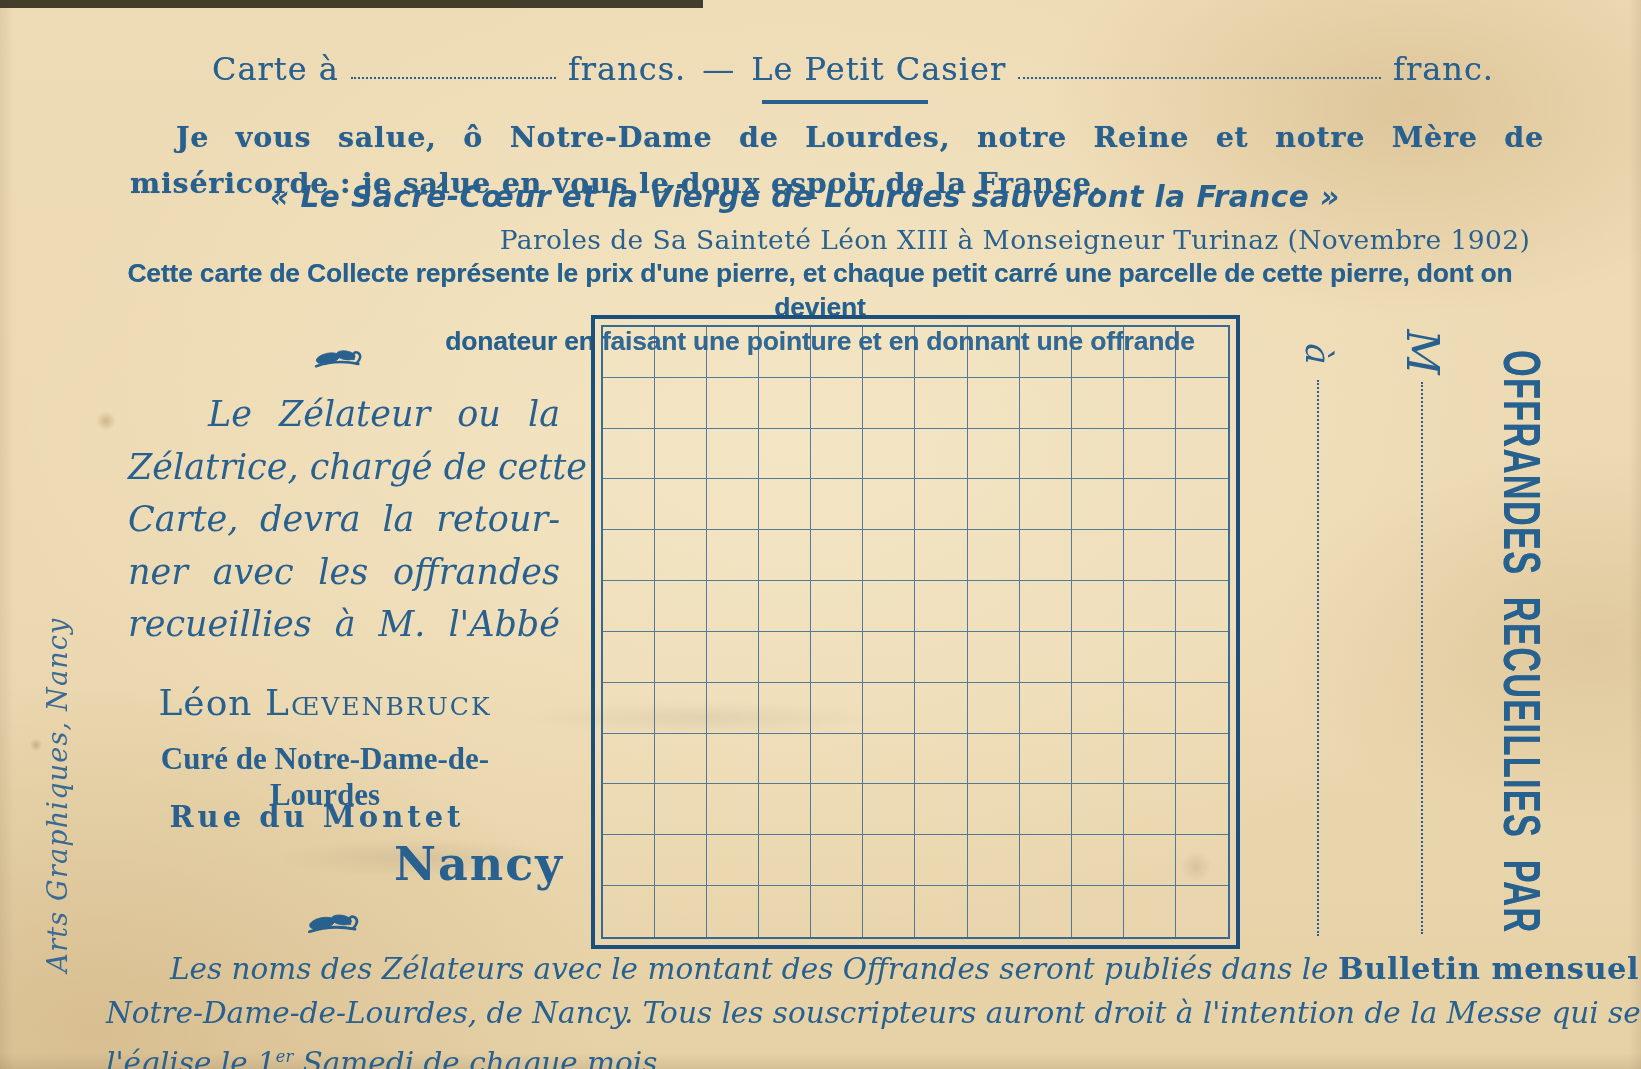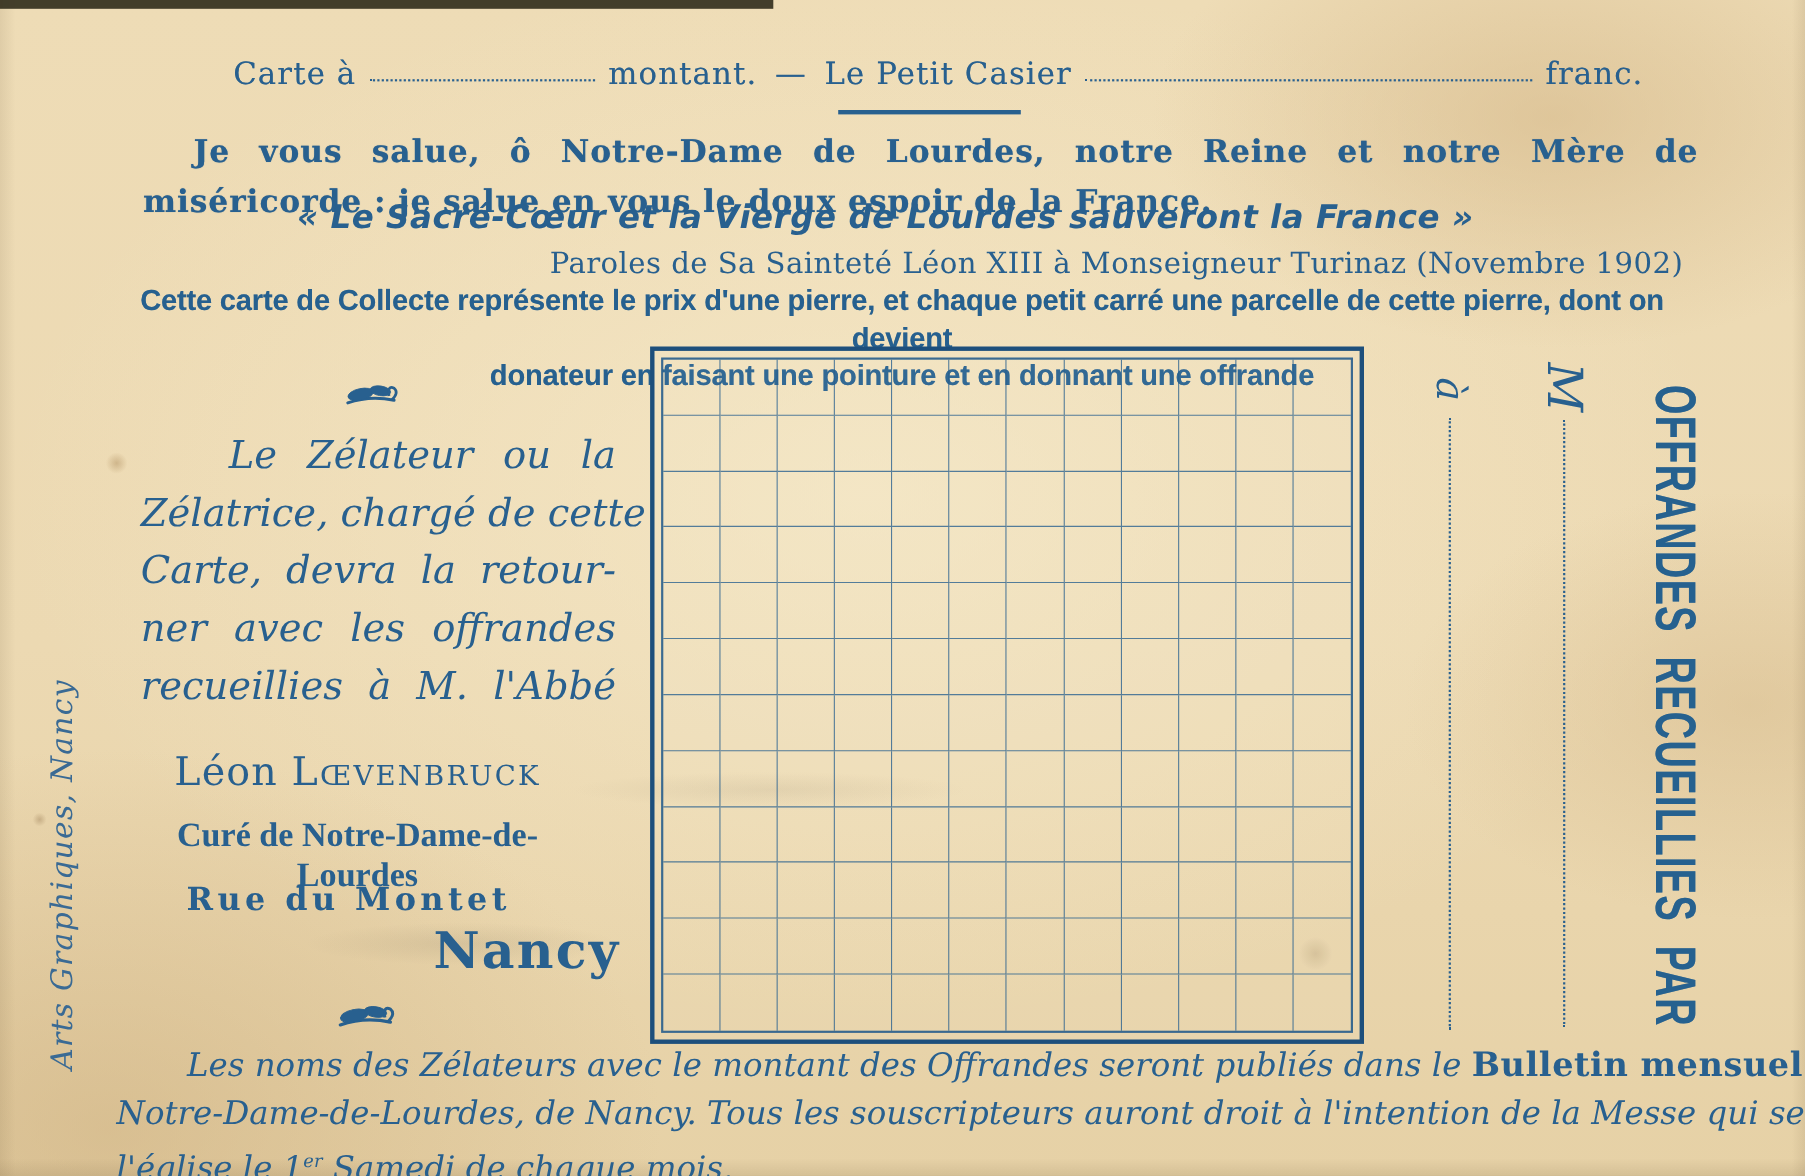--- a/index.html
+++ b/index.html
@@ -31,21 +31,21 @@
       linear-gradient(0deg, rgba(90,70,40,.12) 0, transparent 16px);
   }
   .abs{position:absolute;}
 
   
   .top-strip{left:0;top:0;width:703px;height:8px;background:#34301e;opacity:.92;}
 
   
   .header-row{
     left:212px;top:50px;width:1282px;display:flex;align-items:flex-start;
-    font-size:28px;letter-spacing:1px;white-space:nowrap;
+    font-size:32px;letter-spacing:1px;white-space:nowrap;
     text-shadow:0 0 .6px rgba(40,96,143,.55);
   }
   .leader{border-bottom:2.6px dotted var(--ink);align-self:flex-end;margin:0 12px 9px 12px;}
   .leader.l1{width:205px;}
   .leader.l2{flex:1;}
   .dash{margin:0 16px;}
   .title-rule{left:762px;top:100px;width:166px;height:3.5px;background:var(--ink);}
 
   
   .prayer{
@@ -127,21 +127,21 @@
 </head>
 <body>
 
 <div class="card">
 
   <div class="abs top-strip"></div>
 
   <div class="abs header-row">
     <span>Carte à</span>
     <span class="leader l1"></span>
-    <span>montant.</span>
+    <span>francs.</span>
     <span class="dash">—</span>
     <span>Le Petit Casier</span>
     <span class="leader l2"></span>
     <span>franc.</span>
   </div>
   <div class="abs title-rule"></div>
 
   <div class="abs prayer">Je vous salue, ô Notre-Dame de Lourdes, notre Reine et notre Mère de miséricorde : je salue en vous le doux espoir de la France.</div>
   <div class="abs quote">« Le Sacré-Cœur et la Vierge de Lourdes sauveront la France »</div>
   <div class="abs attribution">Paroles de Sa Sainteté Léon XIII à Monseigneur Turinaz (Novembre 1902)</div>

